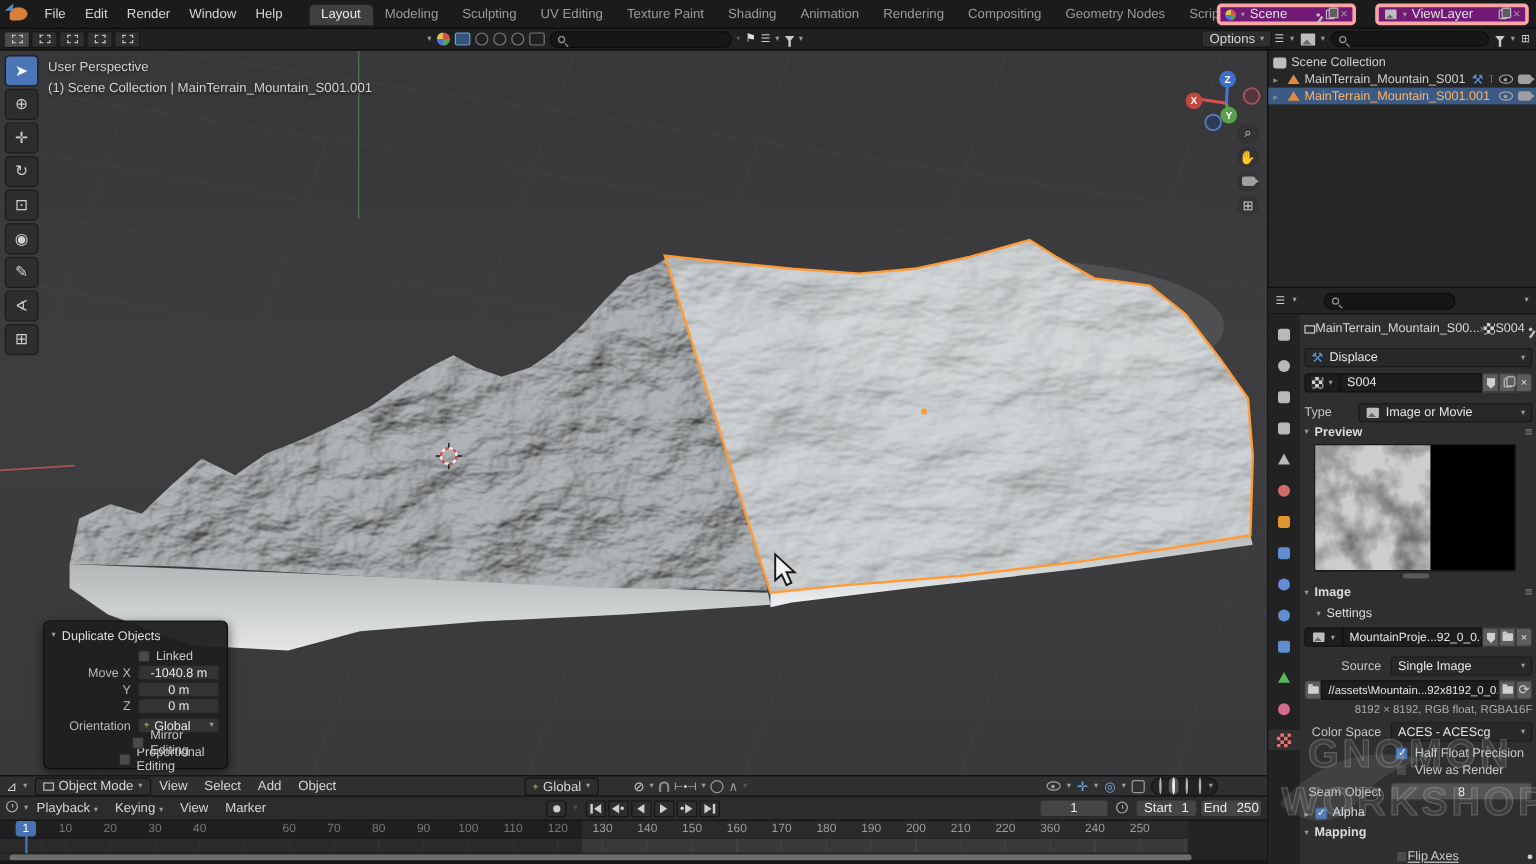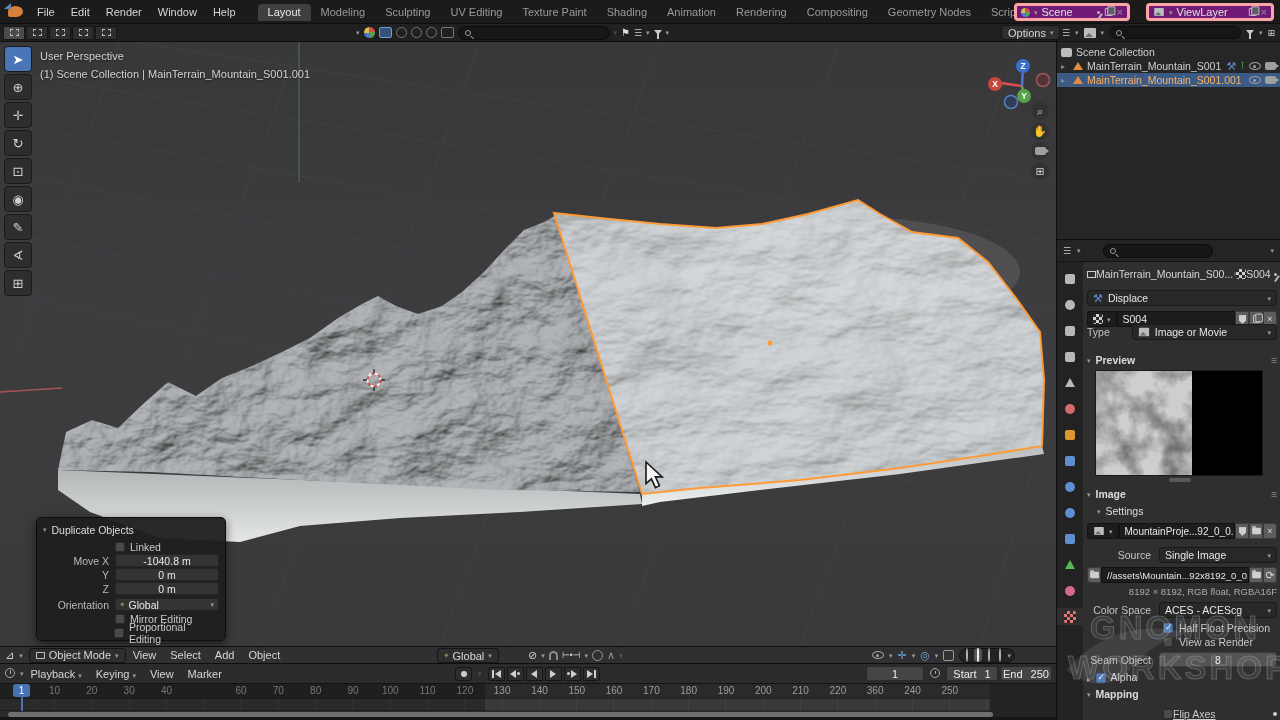--- a/index.html
+++ b/index.html
@@ -51,21 +51,21 @@
   
   #viewport{left:0;top:42px;width:1056px;height:604px;background:linear-gradient(180deg,#38383a 0%,#3d3d40 45%,#3a3a3c 100%);overflow:hidden;z-index:1;}
   .vp-overlay-text{position:absolute;left:40px;top:6px;color:#d2d2d2;font-size:11px;text-shadow:0 1px 2px #0008;line-height:1.6;}
   #vp-toolbar{position:absolute;left:4px;top:4px;width:28px;display:flex;flex-direction:column;gap:2px;}
   .tool-btn{width:28px;height:26px;background:#2c2c2cdd;border:1px solid #1a1a1a;border-radius:4px;display:flex;align-items:center;justify-content:center;color:#cfcfcf;font-size:13px;}
   .tool-btn.active{background:#4a76b8;color:#fff;}
   .gizmo-label{position:absolute;width:14px;height:14px;border-radius:50%;color:#fff;font-size:8.5px;display:flex;align-items:center;justify-content:center;font-weight:bold;}
   .nav-btn{position:absolute;width:18px;height:18px;border-radius:50%;background:#2e2e2e99;color:#cfcfcf;display:flex;align-items:center;justify-content:center;font-size:11px;}
 
   
-  #dup-panel{position:absolute;left:36px;top:475px;width:190px;height:124px;background:#1f1f1fF2;border:1px solid #0d0d0d;border-radius:5px;box-shadow:0 3px 10px #0008;padding:4px 6px;font-size:10.5px;}
+  #dup-panel{position:absolute;left:36px;top:475px;width:154px;height:124px;background:#1f1f1fF2;border:1px solid #0d0d0d;border-radius:5px;box-shadow:0 3px 10px #0008;padding:4px 6px;font-size:10.5px;}
   .dp-row{display:flex;align-items:center;height:13px;margin-bottom:1px;}
   .dp-label{width:72px;text-align:right;padding-right:6px;color:#b9b9b9;}
   .dp-field{flex:1;background:#333333;border:1px solid #242424;border-radius:2px;color:#e8e8e8;text-align:center;height:13px;line-height:12px;}
   .cb{width:10px;height:10px;border-radius:2px;background:#4a4a4a;border:1px solid #2b2b2b;display:inline-block;position:relative;flex:0 0 auto;}
   .cb.checked{background:#4772b3;border-color:#3a5f98;}
   .cb.checked::after{content:"✓";position:absolute;left:1px;top:-2px;color:#fff;font-size:9px;}
 
   
   #vpfooter{left:0;top:646px;width:1056px;height:18px;background:#303032;border-top:1px solid #0e0e0e;border-bottom:1px solid #0e0e0e;z-index:25;}
   .ftr-menu{padding:0 7px;color:#d6d6d6;}
@@ -595,21 +595,21 @@
     </div>
     <span class="sidebtn">
         <span class="icon-shield" style="transform:scale(.8);"></span>
       </span>
     <span class="sidebtn">
         <span class="icon-copy" style="transform:scale(.75);"></span>
       </span>
     <span class="sidebtn" style="border-radius:0 3px 3px 0;">×</span>
   </div>
 
-  <div class="prow" style="top:84px;">
+  <div class="prow" style="top:96px;">
     <span style="color:#c3c3c3;">Type</span>
     <div class="pdrop" style="flex:1;margin-left:22px;">
       <span class="icon-img" style="transform:scale(.85);"></span>
       <span style="flex:1;">Image or Movie</span>
         <span class="chev">▾</span>
     </div>
   </div>
 
   <div class="prow sect" style="top:114px;">
     <span class="chev">▾</span>

